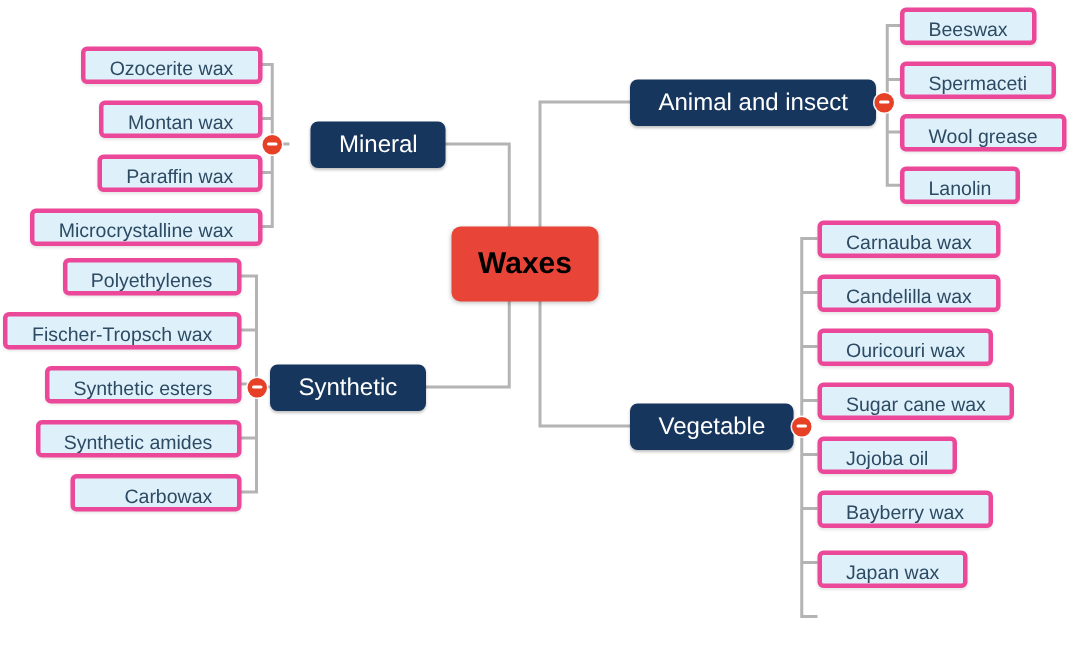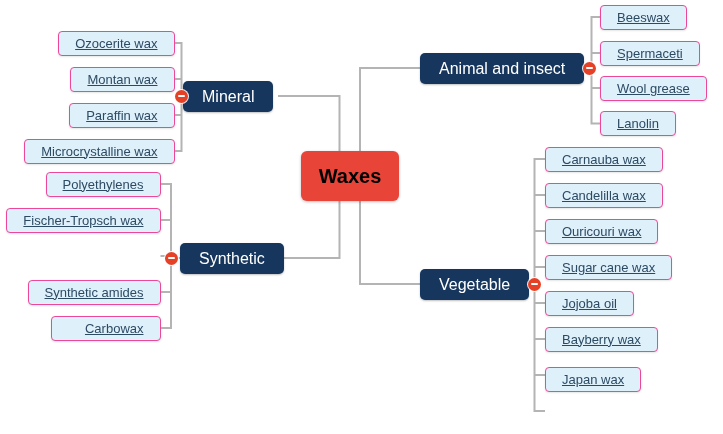--- a/index.html
+++ b/index.html
@@ -4,23 +4,22 @@
 <style>
   html,body{margin:0;padding:0;background:#fff;}
   .canvas{
     position:relative;width:723px;height:434px;background:#ffffff;overflow:hidden;
     font-family:"Liberation Sans","DejaVu Sans",sans-serif;
   }
   .connectors{position:absolute;left:0;top:0;width:723px;height:434px;}
   .node{position:absolute;white-space:nowrap;box-sizing:border-box;text-align:center;}
   .leaf{
     height:25px;line-height:23px;padding:0 16px;font-size:13px;color:#2d4a63;
-    background:#def1fb;border:1px solid #ec4899;border-radius:4px;
+    background:#def1fb;border:3px solid #ec4899;border-radius:4px;
     box-shadow:0 1px 2px rgba(0,0,0,.10);
-    text-decoration:underline;
   }
   .branch{
     height:31px;line-height:31px;padding:0 19px;font-size:16px;color:#ffffff;
     background:#17365d;border-radius:5px;box-shadow:0 1px 2px rgba(0,0,0,.25);
   }
   .root{
     width:98px;height:50px;line-height:50px;font-size:20px;font-weight:bold;color:#000000;
     background:#e84438;border-radius:6px;box-shadow:0 1px 3px rgba(0,0,0,.25);
   }
   .collapse{
@@ -49,32 +48,33 @@
       <path d="M160.5 184 H171 M160.5 220 H171 M160.5 256 H171 M160.5 292 H171 M160.5 328 H171 M171 183 V329 M171 258 H181"></path>
 
       <path d="M600 17 H591.5 M600 53 H591.5 M600 88 H591.5 M600 123.5 H591.5 M591.5 16 V124.5 M579 68 H591.5"></path>
 
       <path d="M545 159 H534.5 M545 195 H534.5 M545 231 H534.5 M545 267 H534.5 M545 303 H534.5 M545 339 H534.5 M545 375 H534.5 M545 411 H534.5 M534.5 158 V412 M525 284 H534.5"></path>
     </g>
   </svg>
 
   <div class="node root" style="left:301px;top:151px;">Waxes</div>
 
-  <div class="node branch" style="left:183px;top:80.5px;">Mineral</div>
+  <div class="node branch" style="left:207px;top:80.5px;">Mineral</div>
   <div class="node branch" style="left:180px;top:242.5px;">Synthetic</div>
   <div class="node branch" style="left:420px;top:52.5px;">Animal and insect</div>
   <div class="node branch" style="left:420px;top:268.5px;">Vegetable</div>
 
   <div class="node leaf" style="right:548.5px;top:30.5px;">Ozocerite wax</div>
   <div class="node leaf" style="right:548.5px;top:66.5px;">Montan wax</div>
   <div class="node leaf" style="right:548.5px;top:102.5px;">Paraffin wax</div>
   <div class="node leaf" style="right:548.5px;top:138.5px;">Microcrystalline wax</div>
 
   <div class="node leaf" style="right:562.5px;top:171.5px;">Polyethylenes</div>
   <div class="node leaf" style="right:562.5px;top:207.5px;">Fischer-Tropsch wax</div>
+  <div class="node leaf" style="right:562.5px;top:243.5px;">Synthetic esters</div>
   <div class="node leaf" style="right:562.5px;top:279.5px;">Synthetic amides</div>
   <div class="node leaf" style="right:562.5px;top:315.5px;padding-left:33px;">Carbowax</div>
 
   <div class="node leaf" style="left:600px;top:4.5px;">Beeswax</div>
   <div class="node leaf" style="left:600px;top:40.5px;">Spermaceti</div>
   <div class="node leaf" style="left:600px;top:75.5px;">Wool grease</div>
   <div class="node leaf" style="left:600px;top:111px;">Lanolin</div>
 
   <div class="node leaf" style="left:545px;top:146.5px;">Carnauba wax</div>
   <div class="node leaf" style="left:545px;top:182.5px;">Candelilla wax</div>

